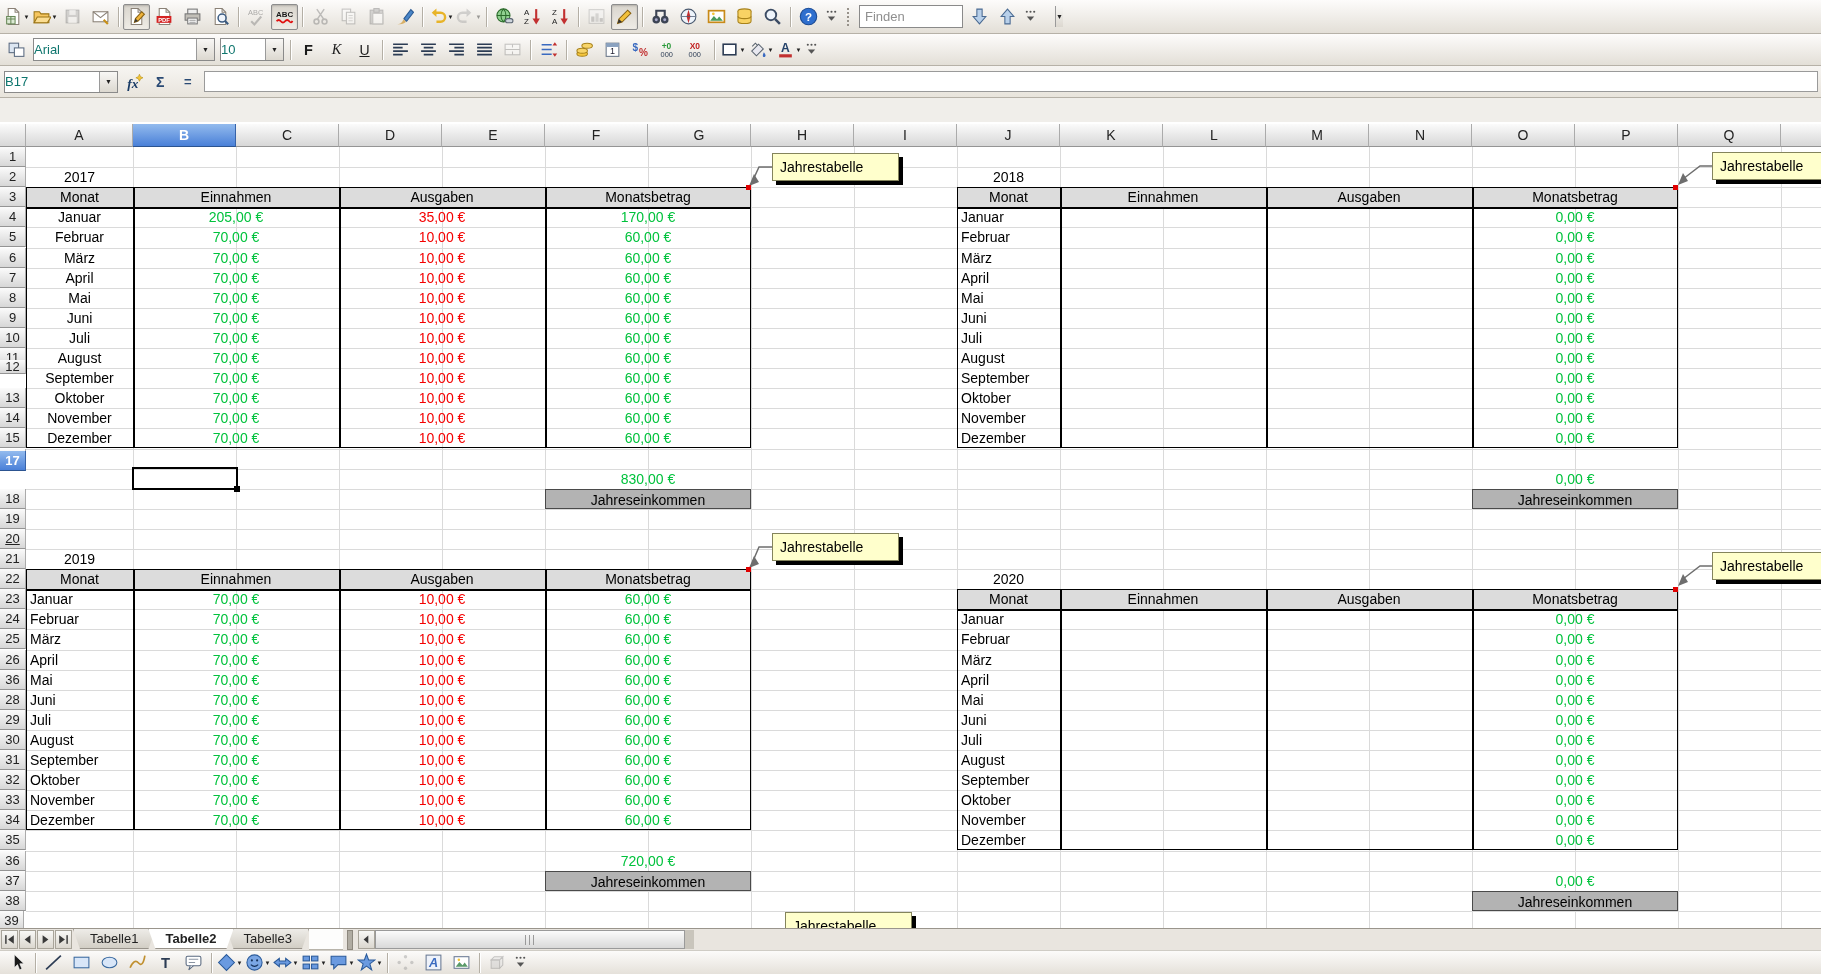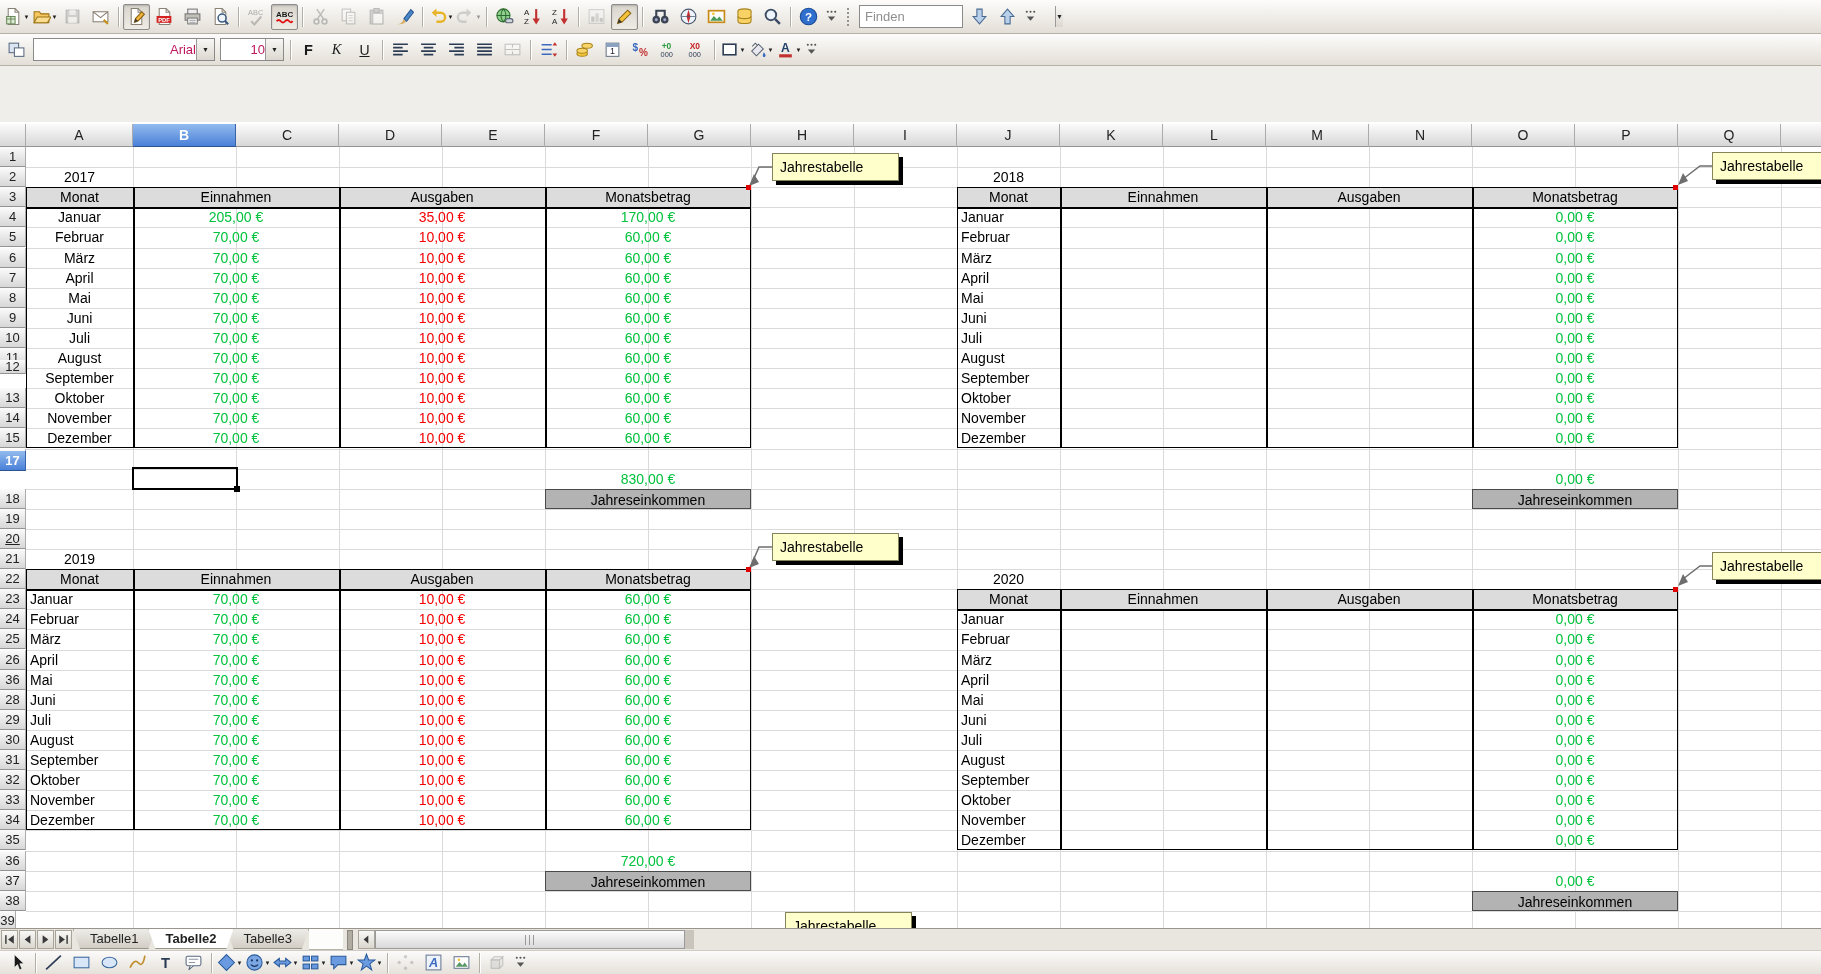--- a/index.html
+++ b/index.html
@@ -14,21 +14,21 @@
   #tb-fmt{height:31px;}
   .tbtn{width:25px;height:24px;display:inline-flex;align-items:center;justify-content:center;border:1px solid transparent;border-radius:2px;flex:0 0 auto;}
   .tbtn.small{width:15px;}
   .tbtn.pressed{border-color:#8d8d8d;background:linear-gradient(#d9d5cd,#efece6);box-shadow:inset 0 1px 2px rgba(0,0,0,.18);}
   .tbtn.disabled{filter:grayscale(1) opacity(.42);}
   .ic{display:inline-flex;align-items:center;justify-content:center;}
   .dd{font-size:6px;color:#222;margin-left:1px;}
   .tsep{width:1px;height:20px;background:#b4afa5;box-shadow:1px 0 0 #fff;margin:0 3px;flex:0 0 auto;}
   .thandle{width:5px;height:20px;margin:0 5px;background-image:radial-gradient(#97928a 35%,transparent 40%);background-size:4px 4px;flex:0 0 auto;}
   .combo{display:inline-flex;align-items:center;height:21px;background:#fff;border:1px solid #8a8a8a;flex:0 0 auto;margin:0 2px;}
-  .combo .cval{flex:1;font-size:13px;padding-left:5px;color:#be185d;white-space:nowrap;overflow:hidden;text-align:right;}
+  .combo .cval{flex:1;font-size:13px;color:#0f766e;white-space:nowrap;overflow:hidden;}
   .combo .cbtn{width:17px;height:100%;display:inline-flex;align-items:center;justify-content:center;font-size:7px;color:#222;
                background:linear-gradient(#f8f7f5,#dcd8d0);border-left:1px solid #9a9a9a;}
   .combo input{border:0;outline:0;flex:1;font-size:13px;padding-left:5px;font-family:"Liberation Sans",sans-serif;background:transparent;}
   .combo input::placeholder{color:#8f8f8f;}
   
   #fbar{height:31px;background:linear-gradient(#f7f5f2,#e8e4dc);border-bottom:1px solid #b6b1a7;display:flex;align-items:center;padding:0 2px;gap:3px;}
   #namebox{width:112px;height:20px;}
   .fbtn{width:24px;height:22px;display:inline-flex;align-items:center;justify-content:center;}
   #formula-input{flex:1;height:19px;border:1px solid #9a9a9a;background:#fff;font:13px "Liberation Sans",sans-serif;padding:0 3px;margin-right:1px;outline:0;}
   
@@ -526,20 +526,43 @@
         <span class="ic">
           <svg viewBox="0 0 18 18" width="19" height="19">
             <circle cx="5.5" cy="4.5" r="1" fill="#555"></circle>
             <circle cx="9" cy="4.5" r="1" fill="#555"></circle>
             <circle cx="12.5" cy="4.5" r="1" fill="#555"></circle>
             <path d="M5.5 9h7L9 13z" fill="#555"></path>
           </svg>
         </span>
       </span>
     </div>
+  <div id="fbar">
+    <span class="combo" id="namebox">
+      <span class="cval">B17</span>
+      <span class="cbtn">▼</span>
+    </span>
+    <span class="fbtn">
+        <svg viewBox="0 0 18 18" width="20" height="20">
+          <text x="2" y="14" font-size="12" font-style="italic" font-weight="bold" fill="#1a3c66" font-family="Liberation Serif,serif">fx</text>
+          <path d="M13 2l1 2.2 2.2 1-2.2 1L13 8.4 12 6.2 9.8 5.2 12 4.2z" fill="#f4c436" stroke="#b08a10" stroke-width=".5"></path>
+        </svg>
+      </span>
+    <span class="fbtn">
+        <svg viewBox="0 0 18 18" width="18" height="18">
+          <text x="3" y="14" font-size="14" font-weight="bold" fill="#2a4a74">Σ</text>
+        </svg>
+      </span>
+    <span class="fbtn">
+        <svg viewBox="0 0 18 18" width="18" height="18">
+          <text x="4" y="13" font-size="13" font-weight="bold" fill="#2a4a74">=</text>
+        </svg>
+      </span>
+    <input id="formula-input" value="" style="">
+  </div>
   <div id="sheet">
       <div id="cornerbox" style="left: 0px; top: 2px; width: 26px; height: 23px;"></div>
       <div class="colhead" style="left: 26px; top: 2px; width: 107px; height: 23px;">A</div>
       <div class="colhead sel" style="left: 133px; top: 2px; width: 103px; height: 23px;">B</div>
       <div class="colhead" style="left: 236px; top: 2px; width: 103px; height: 23px;">C</div>
       <div class="colhead" style="left: 339px; top: 2px; width: 103px; height: 23px;">D</div>
       <div class="colhead" style="left: 442px; top: 2px; width: 103px; height: 23px;">E</div>
       <div class="colhead" style="left: 545px; top: 2px; width: 103px; height: 23px;">F</div>
       <div class="colhead" style="left: 648px; top: 2px; width: 103px; height: 23px;">G</div>
       <div class="colhead" style="left: 751px; top: 2px; width: 103px; height: 23px;">H</div>
@@ -584,21 +607,21 @@
       <div class="rowhead" style="left: 0px; top: 587.8px; width: 26px; height: 20.1px;">29</div>
       <div class="rowhead" style="left: 0px; top: 607.9px; width: 26px; height: 20.1px;">30</div>
       <div class="rowhead" style="left: 0px; top: 628px; width: 26px; height: 20.1px;">31</div>
       <div class="rowhead" style="left: 0px; top: 648.1px; width: 26px; height: 20.1px;">32</div>
       <div class="rowhead" style="left: 0px; top: 668.2px; width: 26px; height: 20.1px;">33</div>
       <div class="rowhead" style="left: 0px; top: 688.3px; width: 26px; height: 20.1px;">34</div>
       <div class="rowhead" style="left: 0px; top: 708.4px; width: 26px; height: 20.1px;">35</div>
       <div class="rowhead" style="left: 0px; top: 728.5px; width: 26px; height: 20.1px;">36</div>
       <div class="rowhead" style="left: 0px; top: 748.6px; width: 26px; height: 20.1px;">37</div>
       <div class="rowhead" style="left: 0px; top: 768.7px; width: 26px; height: 20.1px;">38</div>
-      <div class="rowhead" style="left: 0px; top: 788.8px; width: 16px; height: 20.1px;">39</div>
+      <div class="rowhead" style="left: 0px; top: 788.8px; width: 24px; height: 20.1px;">39</div>
       <div class="gl-v" style="left: 133px; top: 25px; width: 1px; height: 781px;"></div>
       <div class="gl-v" style="left: 236px; top: 25px; width: 1px; height: 781px;"></div>
       <div class="gl-v" style="left: 339px; top: 25px; width: 1px; height: 781px;"></div>
       <div class="gl-v" style="left: 442px; top: 25px; width: 1px; height: 781px;"></div>
       <div class="gl-v" style="left: 545px; top: 25px; width: 1px; height: 781px;"></div>
       <div class="gl-v" style="left: 648px; top: 25px; width: 1px; height: 781px;"></div>
       <div class="gl-v" style="left: 751px; top: 25px; width: 1px; height: 781px;"></div>
       <div class="gl-v" style="left: 854px; top: 25px; width: 1px; height: 781px;"></div>
       <div class="gl-v" style="left: 957px; top: 25px; width: 1px; height: 781px;"></div>
       <div class="gl-v" style="left: 1060px; top: 25px; width: 1px; height: 781px;"></div>

